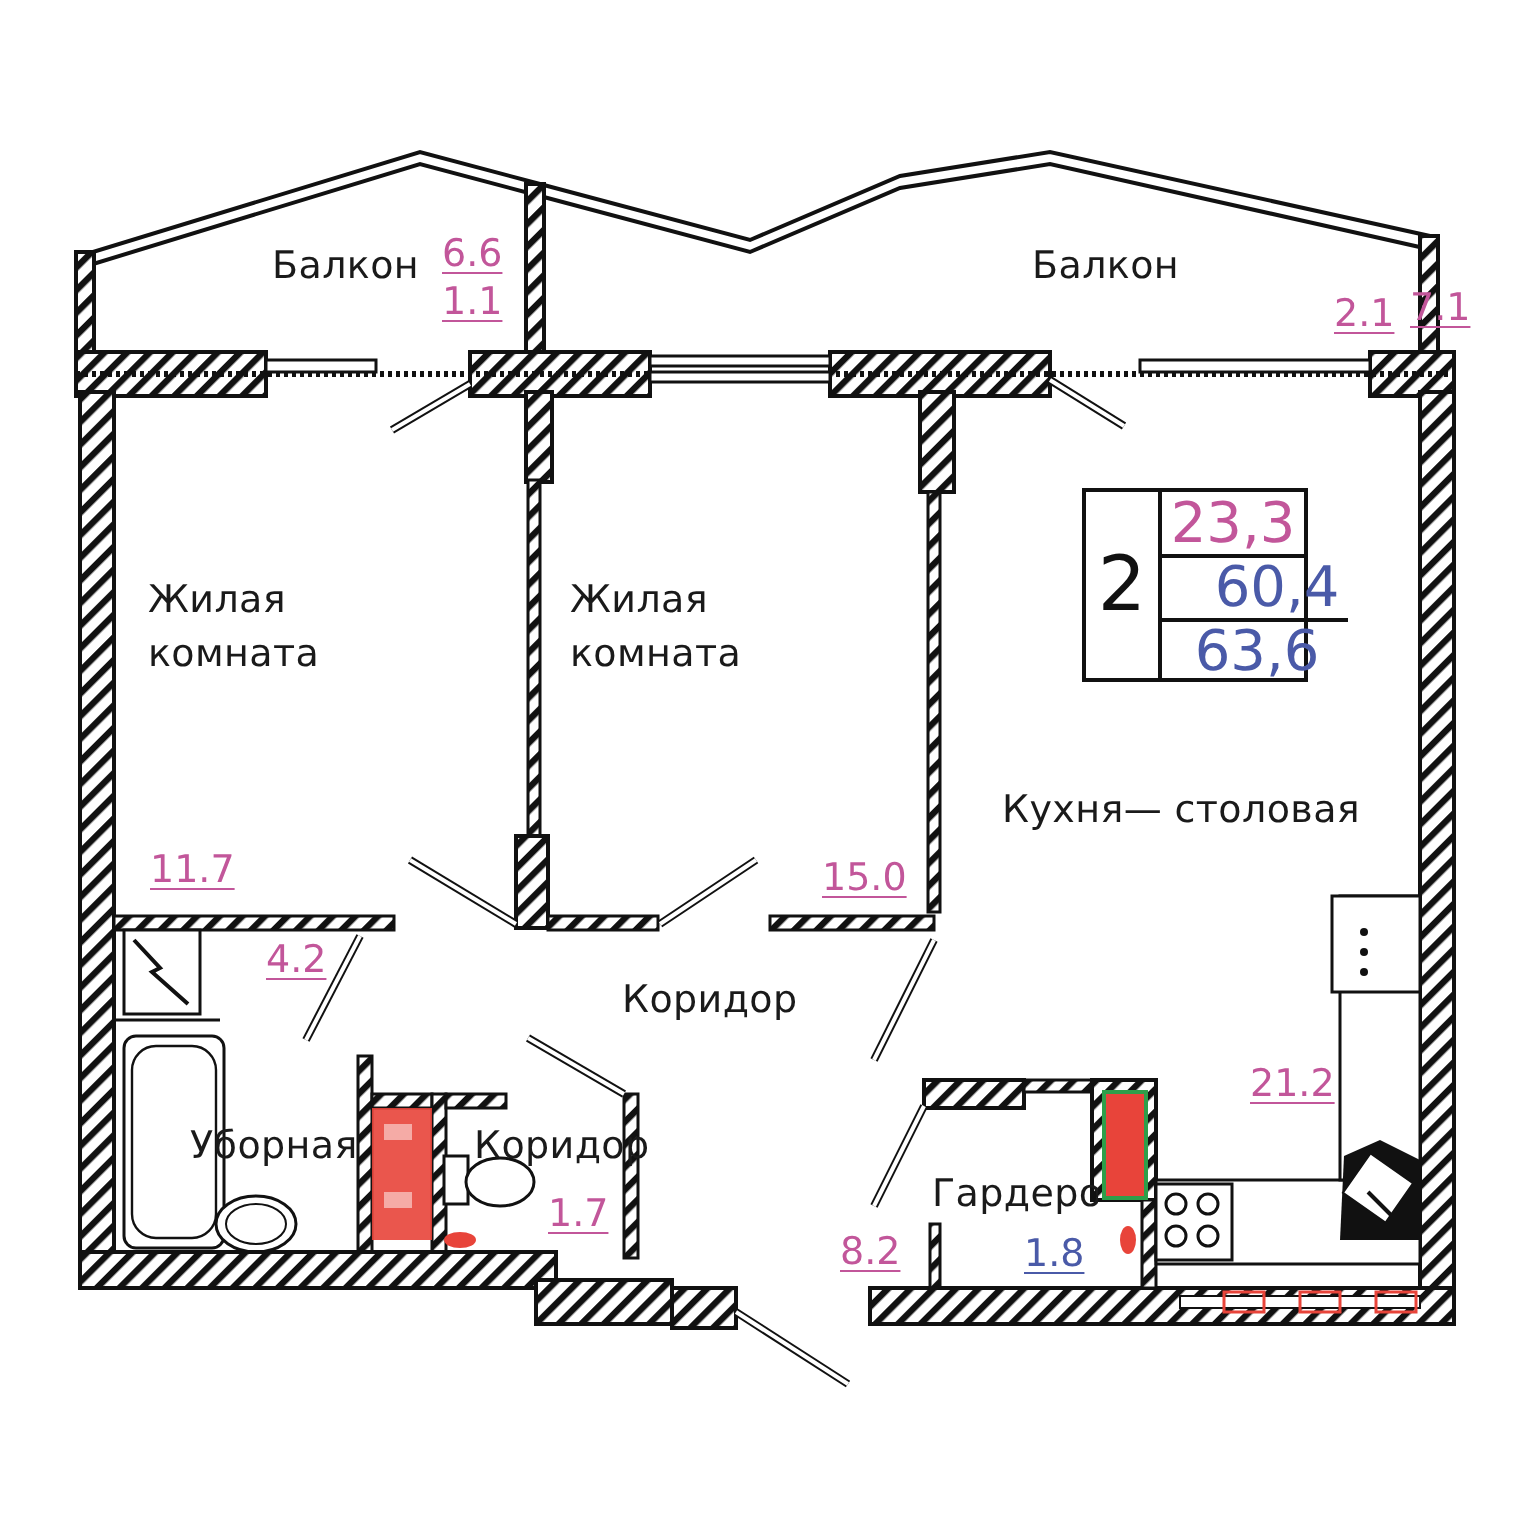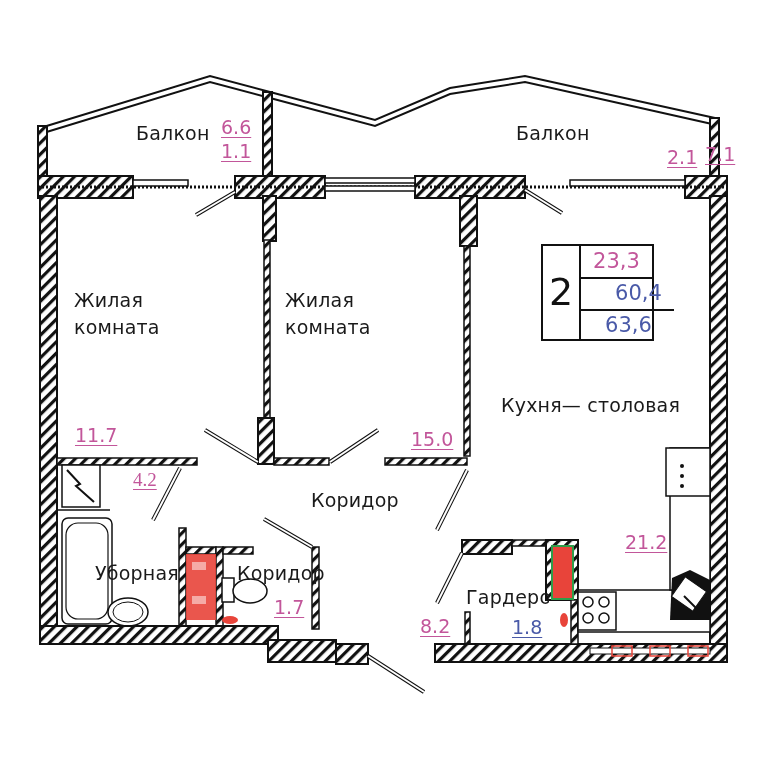--- a/index.html
+++ b/index.html
@@ -3,21 +3,21 @@
 <meta charset="utf-8">
 <style>
   html,body{margin:0;padding:0;background:#ffffff;}
   body{width:768px;height:768px;position:relative;overflow:hidden;font-family:"DejaVu Sans","Liberation Sans",sans-serif;}
   #plan{position:absolute;left:0;top:0;width:768px;height:768px;}
   .lbl{position:absolute;color:#1a1a1a;font-size:19px;line-height:22px;white-space:nowrap;letter-spacing:0.2px;}
   .area{position:absolute;color:#c2569a;font-size:19px;line-height:22px;text-decoration:underline;text-underline-offset:3px;white-space:nowrap;}
   .area.blue{color:#4a5aa8;}
   .sumbox{position:absolute;left:541px;top:244px;width:113px;height:97px;border:2px solid #111;box-sizing:border-box;background:#fff;}
   .sumbox .rooms{position:absolute;left:0;top:0;width:36px;height:93px;border-right:2px solid #111;font-size:38px;line-height:93px;text-align:center;color:#111;}
-  .sumbox .row{position:absolute;left:38px;width:71px;height:31px;font-size:21px;line-height:31px;text-align:center;}
+  .sumbox .row{position:absolute;left:38px;width:71px;height:31px;font-size:28px;line-height:31px;text-align:center;}
   .sumbox .r1{top:0;color:#c2569a;border-bottom:2px solid #111;}
   .sumbox .r2{top:32px;color:#4a5aa8;border-bottom:2px solid #111;padding-left:22px;}
   .sumbox .r3{top:64px;color:#4a5aa8;height:29px;padding-left:12px;}
 </style>
 </head>
 <body>
 
 <svg id="plan" viewBox="0 0 768 768" xmlns="http://www.w3.org/2000/svg">
   <defs>
     <pattern id="hatch" patternUnits="userSpaceOnUse" width="8" height="8" patternTransform="rotate(45)">
@@ -190,21 +190,21 @@
 <div class="lbl" style="left:285px;top:289px;">Жилая</div>
 <div class="lbl" style="left:285px;top:316px;">комната</div>
 <div class="area" style="left:411px;top:428px;">15.0</div>
 
 <div class="lbl" style="left:501px;top:394px;">Кухня— столовая</div>
 <div class="area" style="left:625px;top:531px;">21.2</div>
 
 <div class="lbl" style="left:311px;top:489px;">Коридор</div>
 <div class="area" style="left:420px;top:615px;">8.2</div>
 
-<div class="area" style="left:133px;top:469px;font-family:Liberation Serif, serif;">4.2</div>
+<div class="area" style="left:133px;top:469px;">4.2</div>
 
 <div class="lbl" style="left:95px;top:562px;">Уборная</div>
 
 <div class="lbl" style="left:237px;top:562px;">Коридор</div>
 <div class="area" style="left:274px;top:596px;text-align:right;">1.7</div>
 
 <div class="lbl" style="left:466px;top:586px;width:83px;overflow:hidden;">Гардероб</div>
 <div class="area blue" style="left:512px;top:616px;">1.8</div>
 
 <div class="sumbox">

